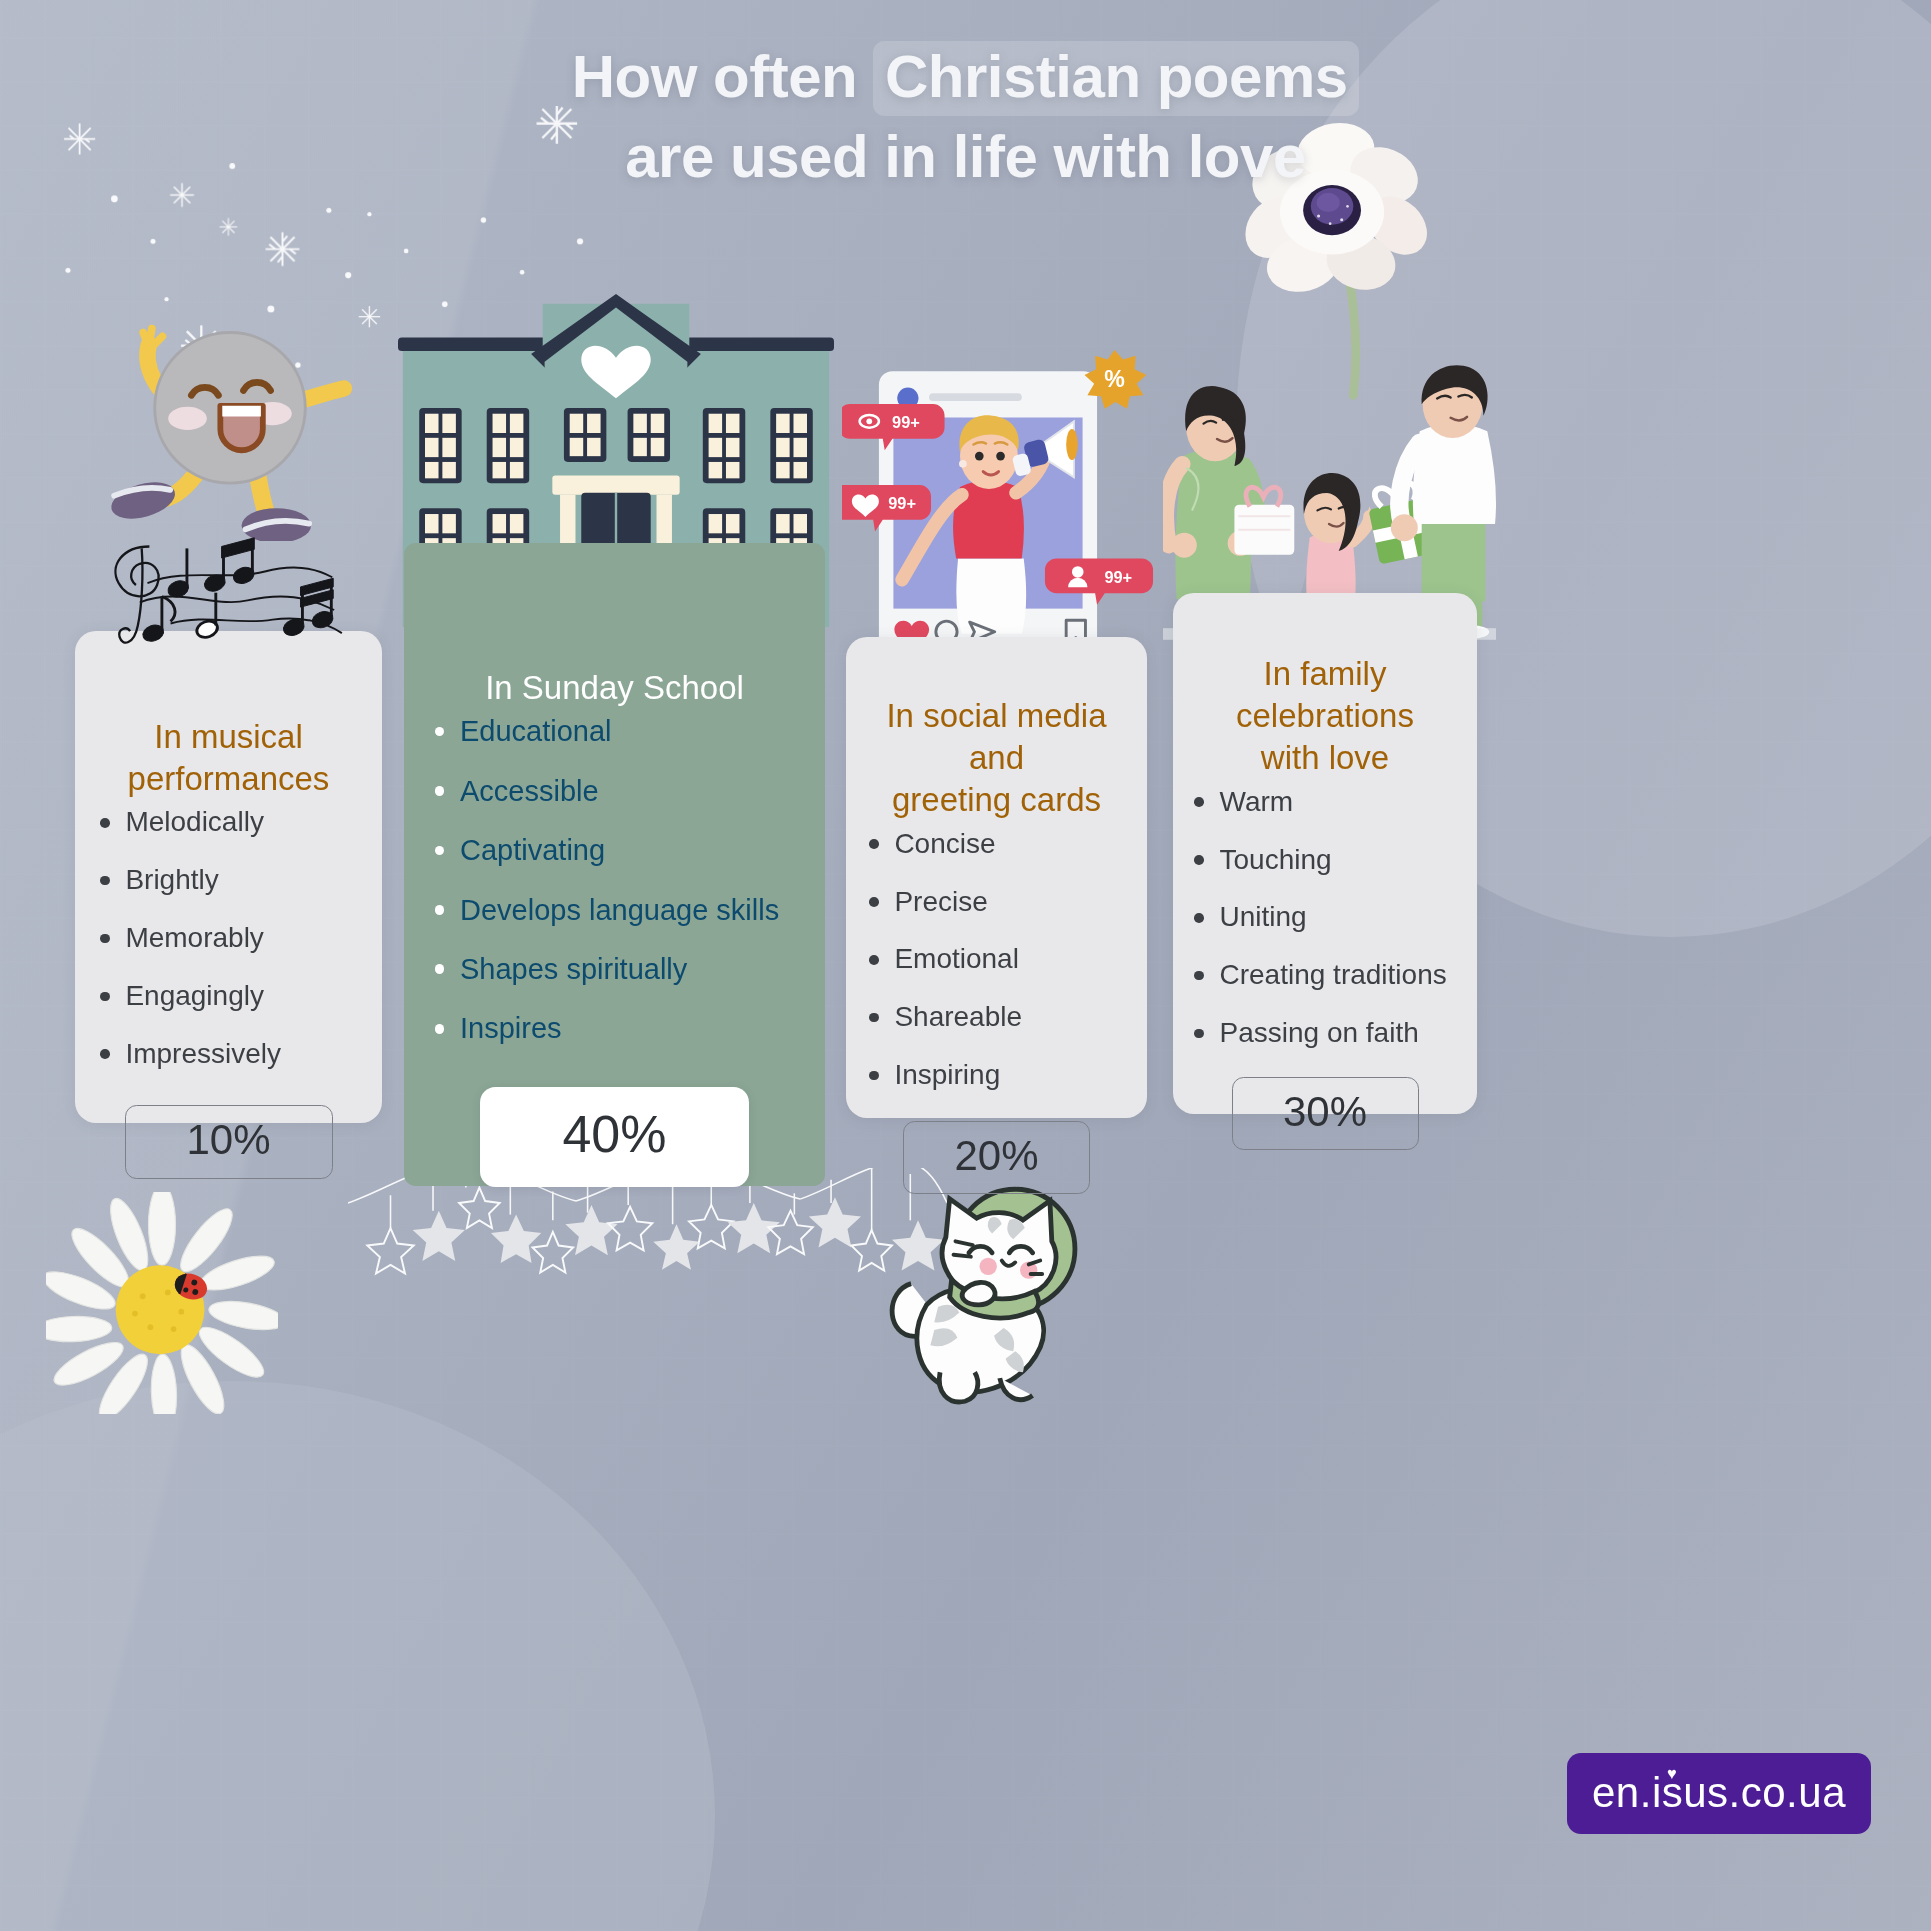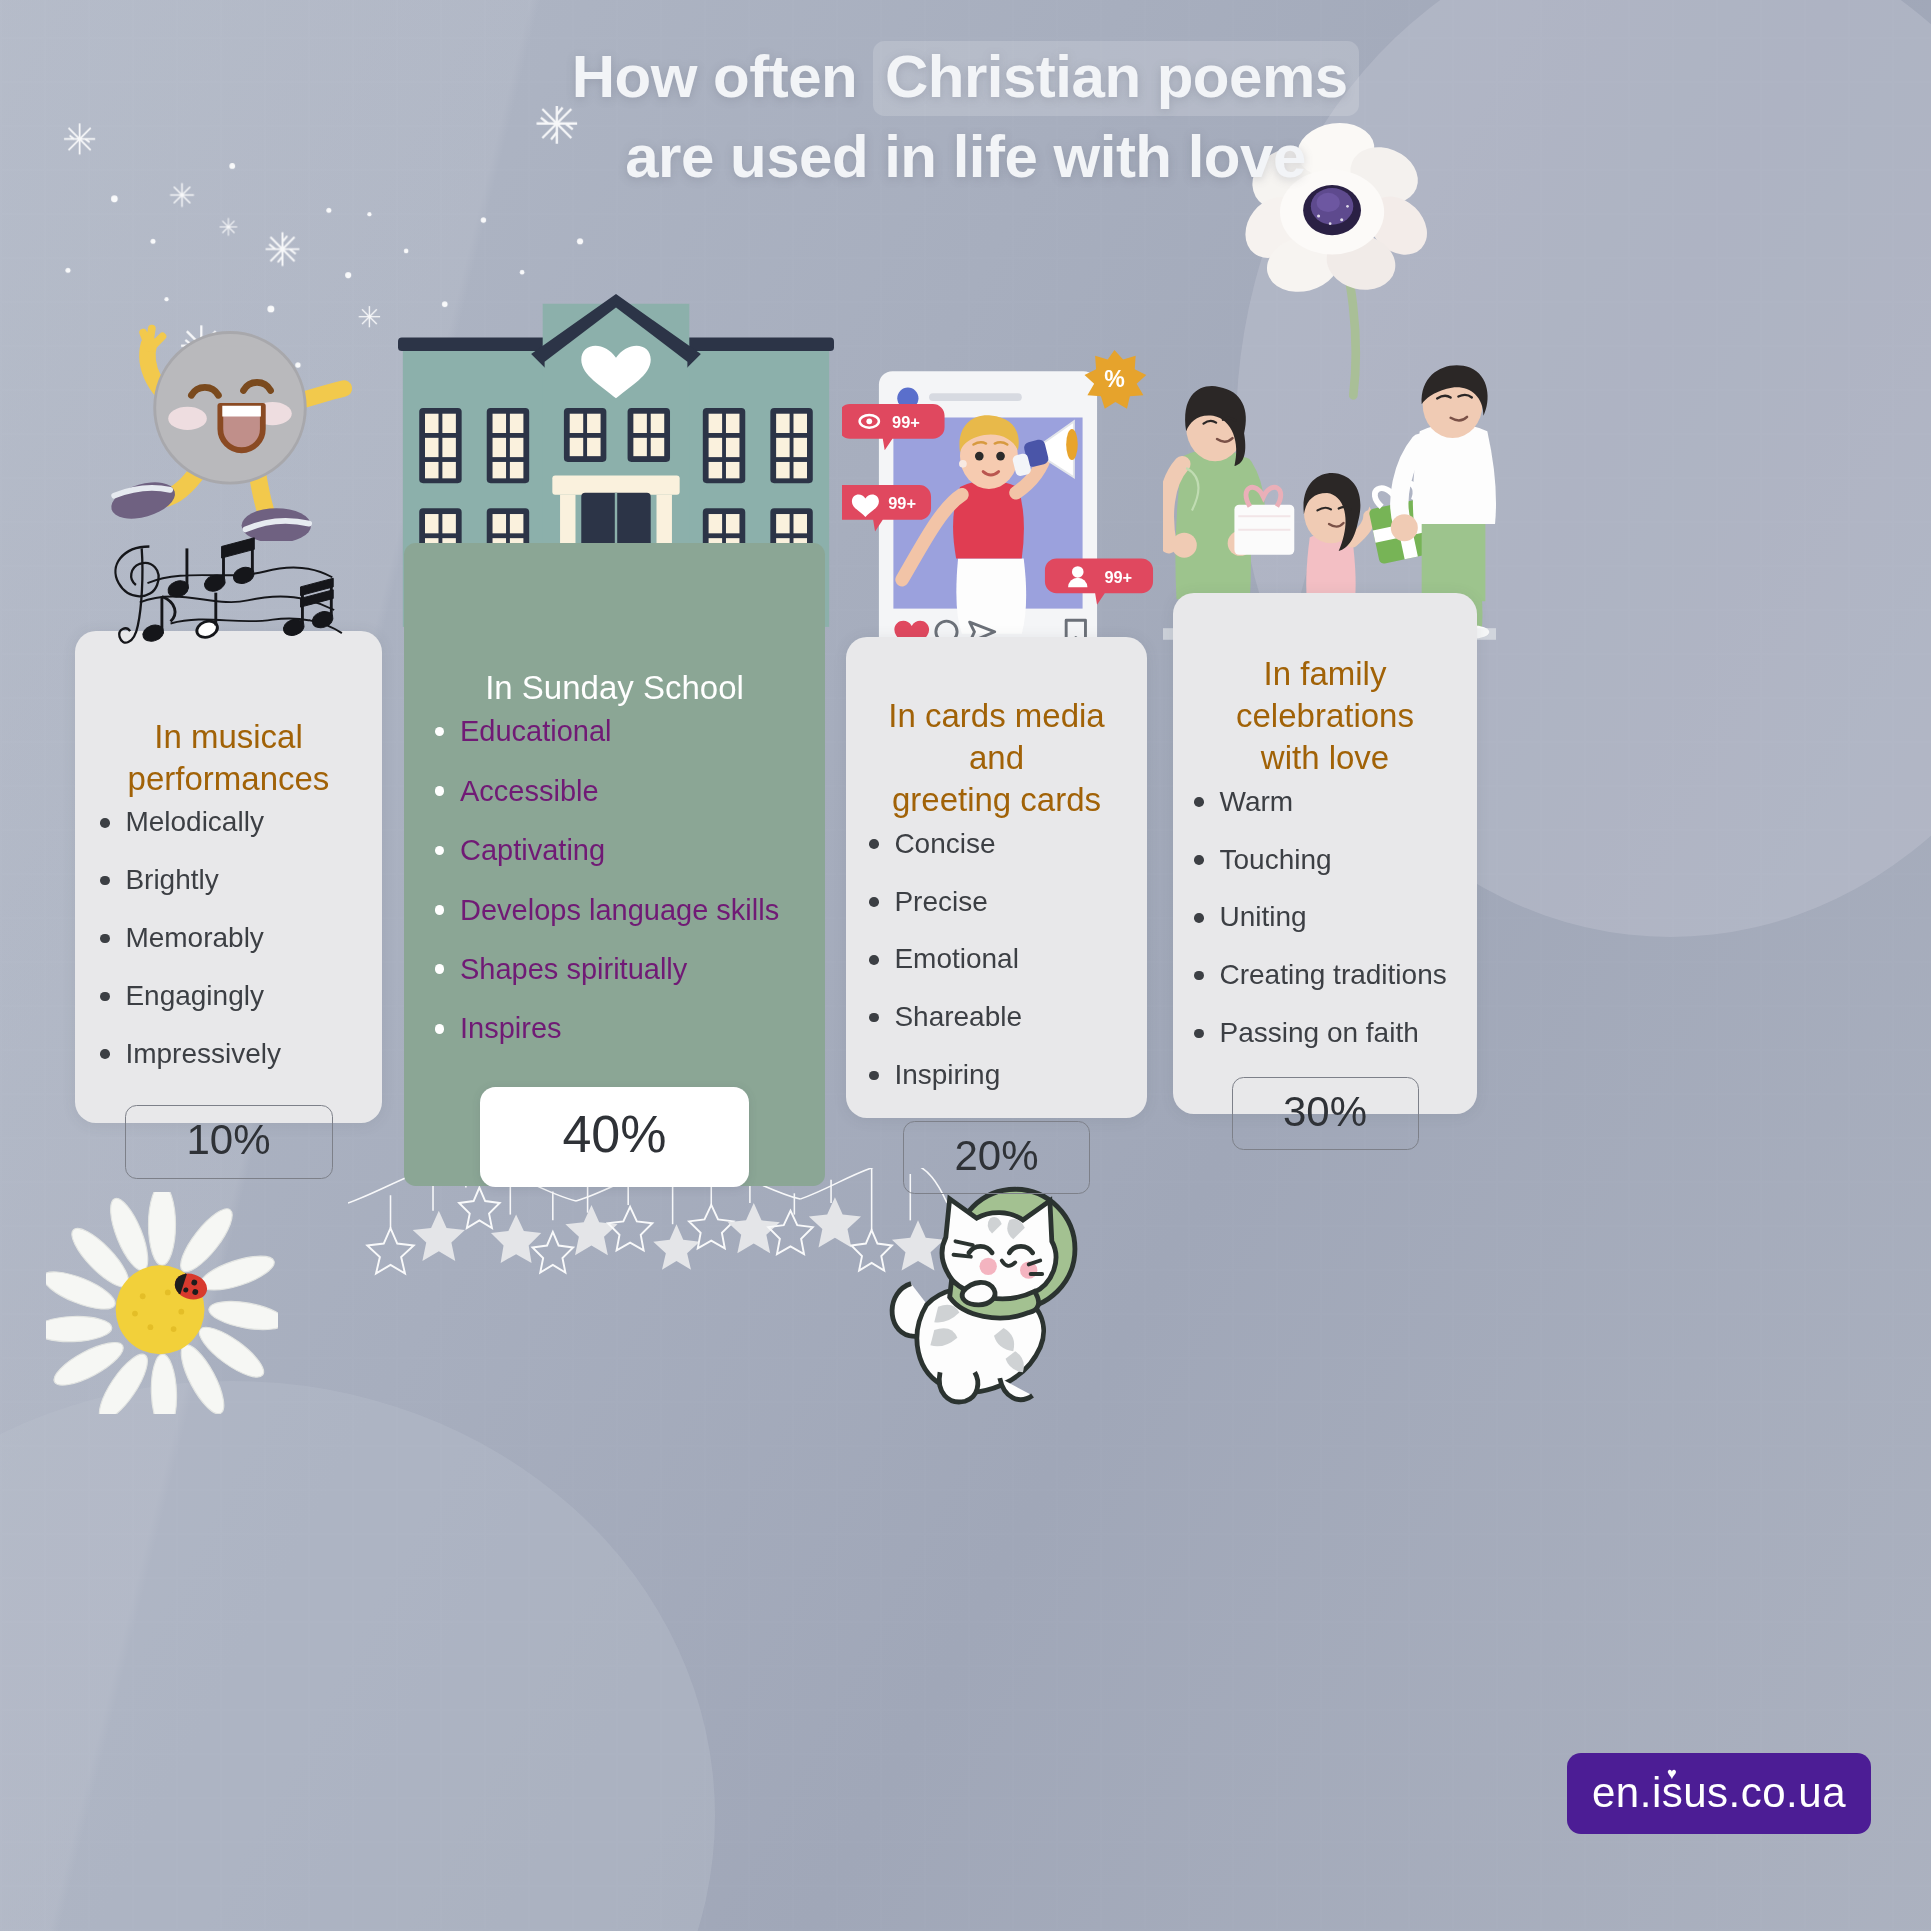--- a/index.html
+++ b/index.html
@@ -78,21 +78,21 @@
   ul.card-list li {
     position:relative;
     color:#3c3f44; font-size:28px; line-height:1.55;
     padding-left:33px; margin-bottom:14.5px;
   }
   ul.card-list li::before {
     content:""; position:absolute; left:7.7px; top:17.4px;
     width:9.7px; height:9.7px; border-radius:50%;
     background:#3c3f44;
   }
-  .card-green ul.card-list li { color:#701a75; font-size:29px; }
+  .card-green ul.card-list li { color:#0c4a6e; font-size:29px; }
   .card-green ul.card-list li::before { background:#ffffff; }
 
   .pct {
     align-self:center;
     border:1.9px solid #7d8089;
     border-radius:11.6px;
     text-align:center;
     color:#2f3237; font-size:42px;
     padding:9.7px 0 13.5px 0;
   }
@@ -708,21 +708,21 @@
     <li>Captivating</li>
     <li>Develops language skills</li>
     <li>Shapes spiritually</li>
     <li>Inspires</li>
   </ul>
   <div class="pct pct-white">40%</div>
 </div>
 
 <div class="card card-grey" id="card-social">
   <div class="card-title">
-    <div>In cards media and</div>
+    <div>In social media and</div>
     <div>greeting cards</div>
   </div>
   <ul class="card-list">
     <li>Concise</li>
     <li>Precise</li>
     <li>Emotional</li>
     <li>Shareable</li>
     <li>Inspiring</li>
   </ul>
   <div class="pct">20%</div>

